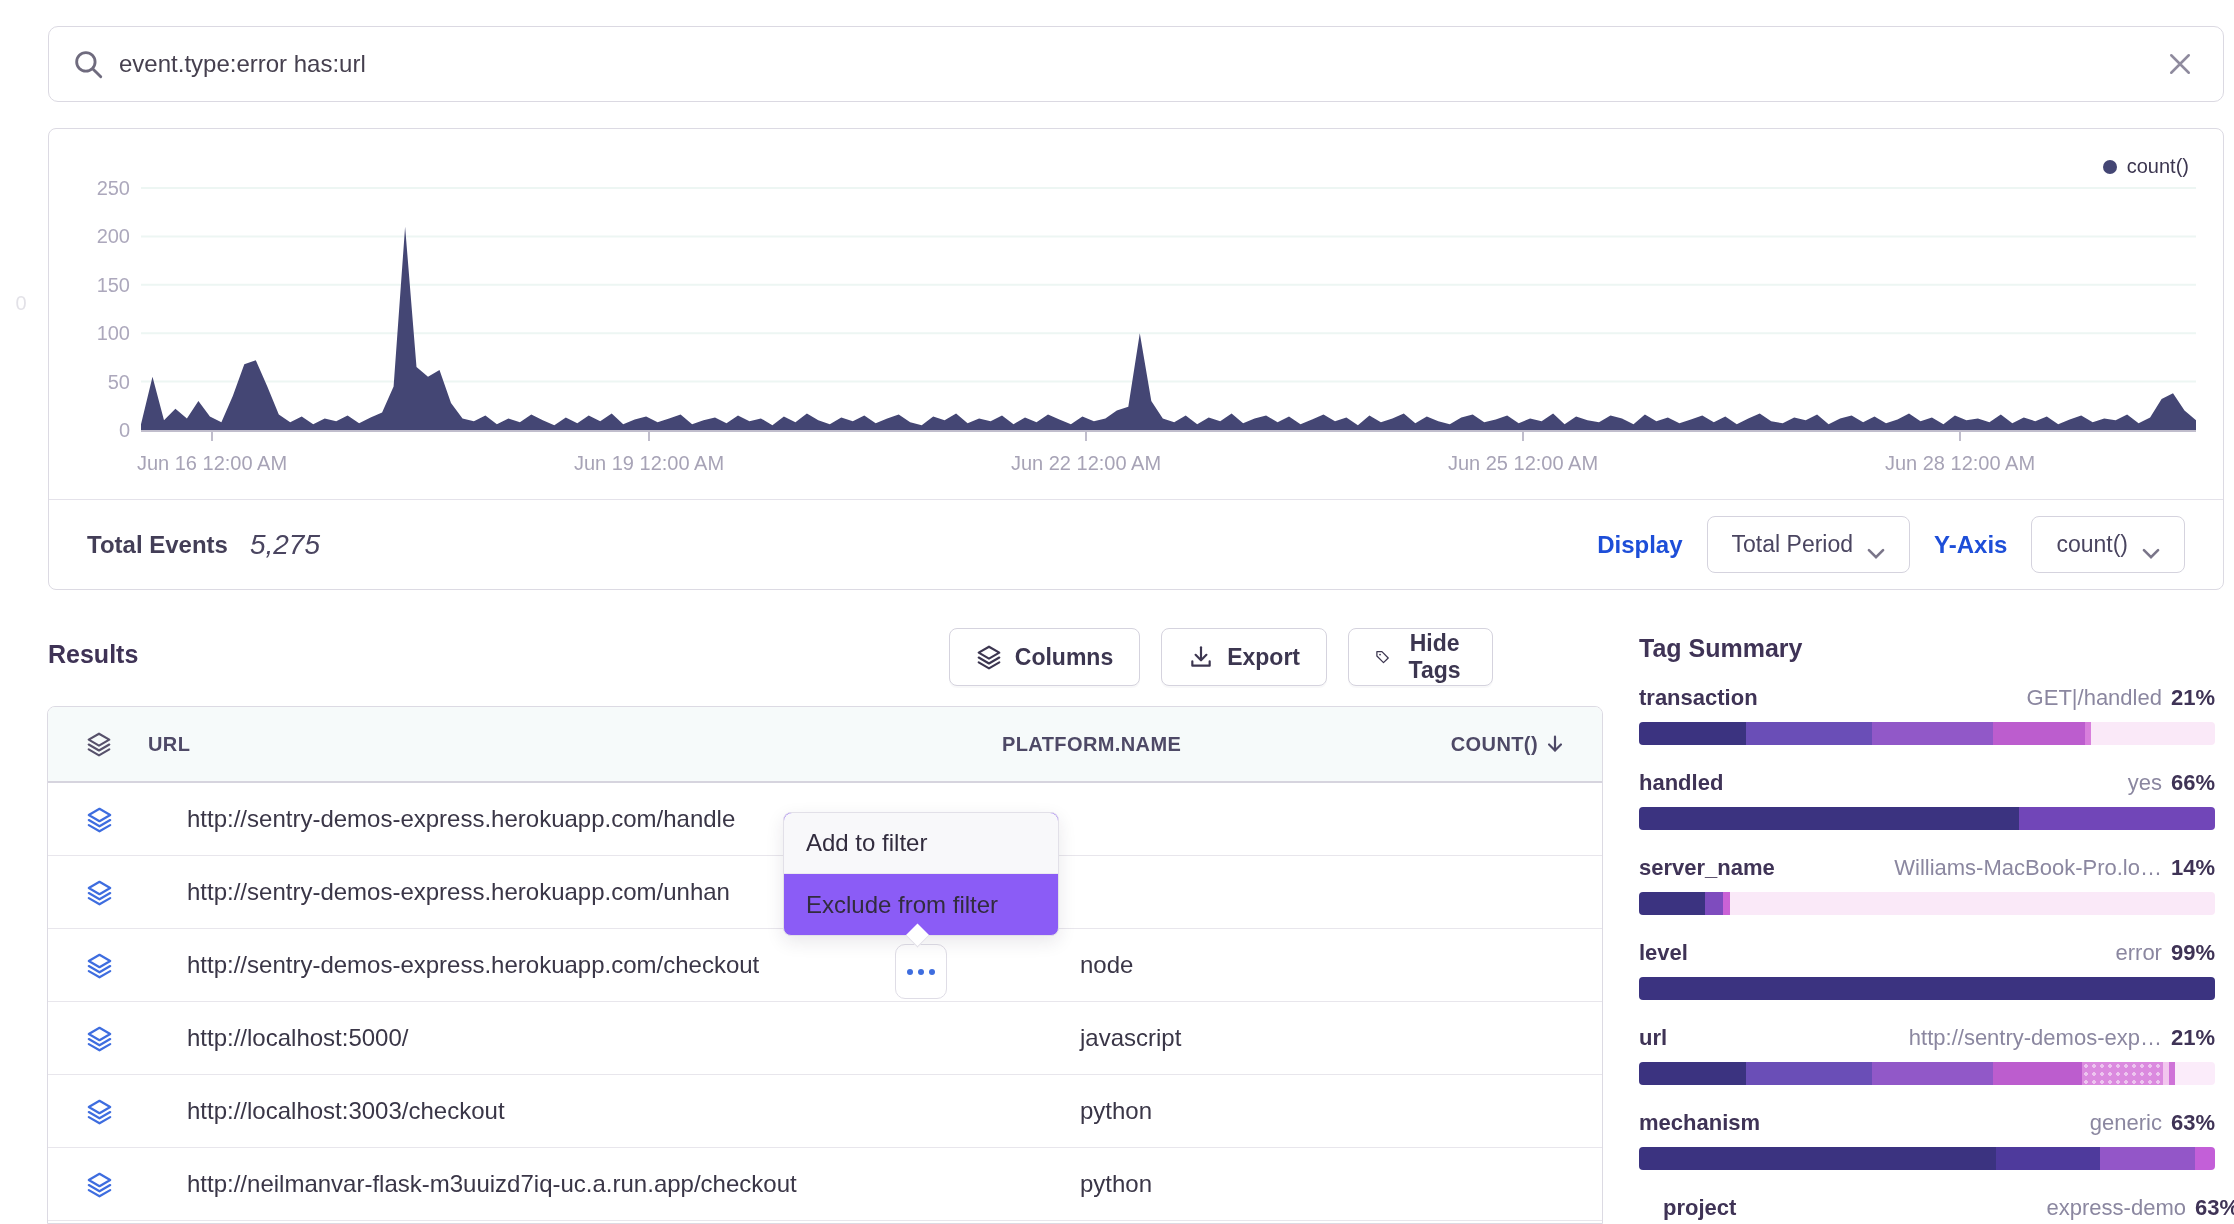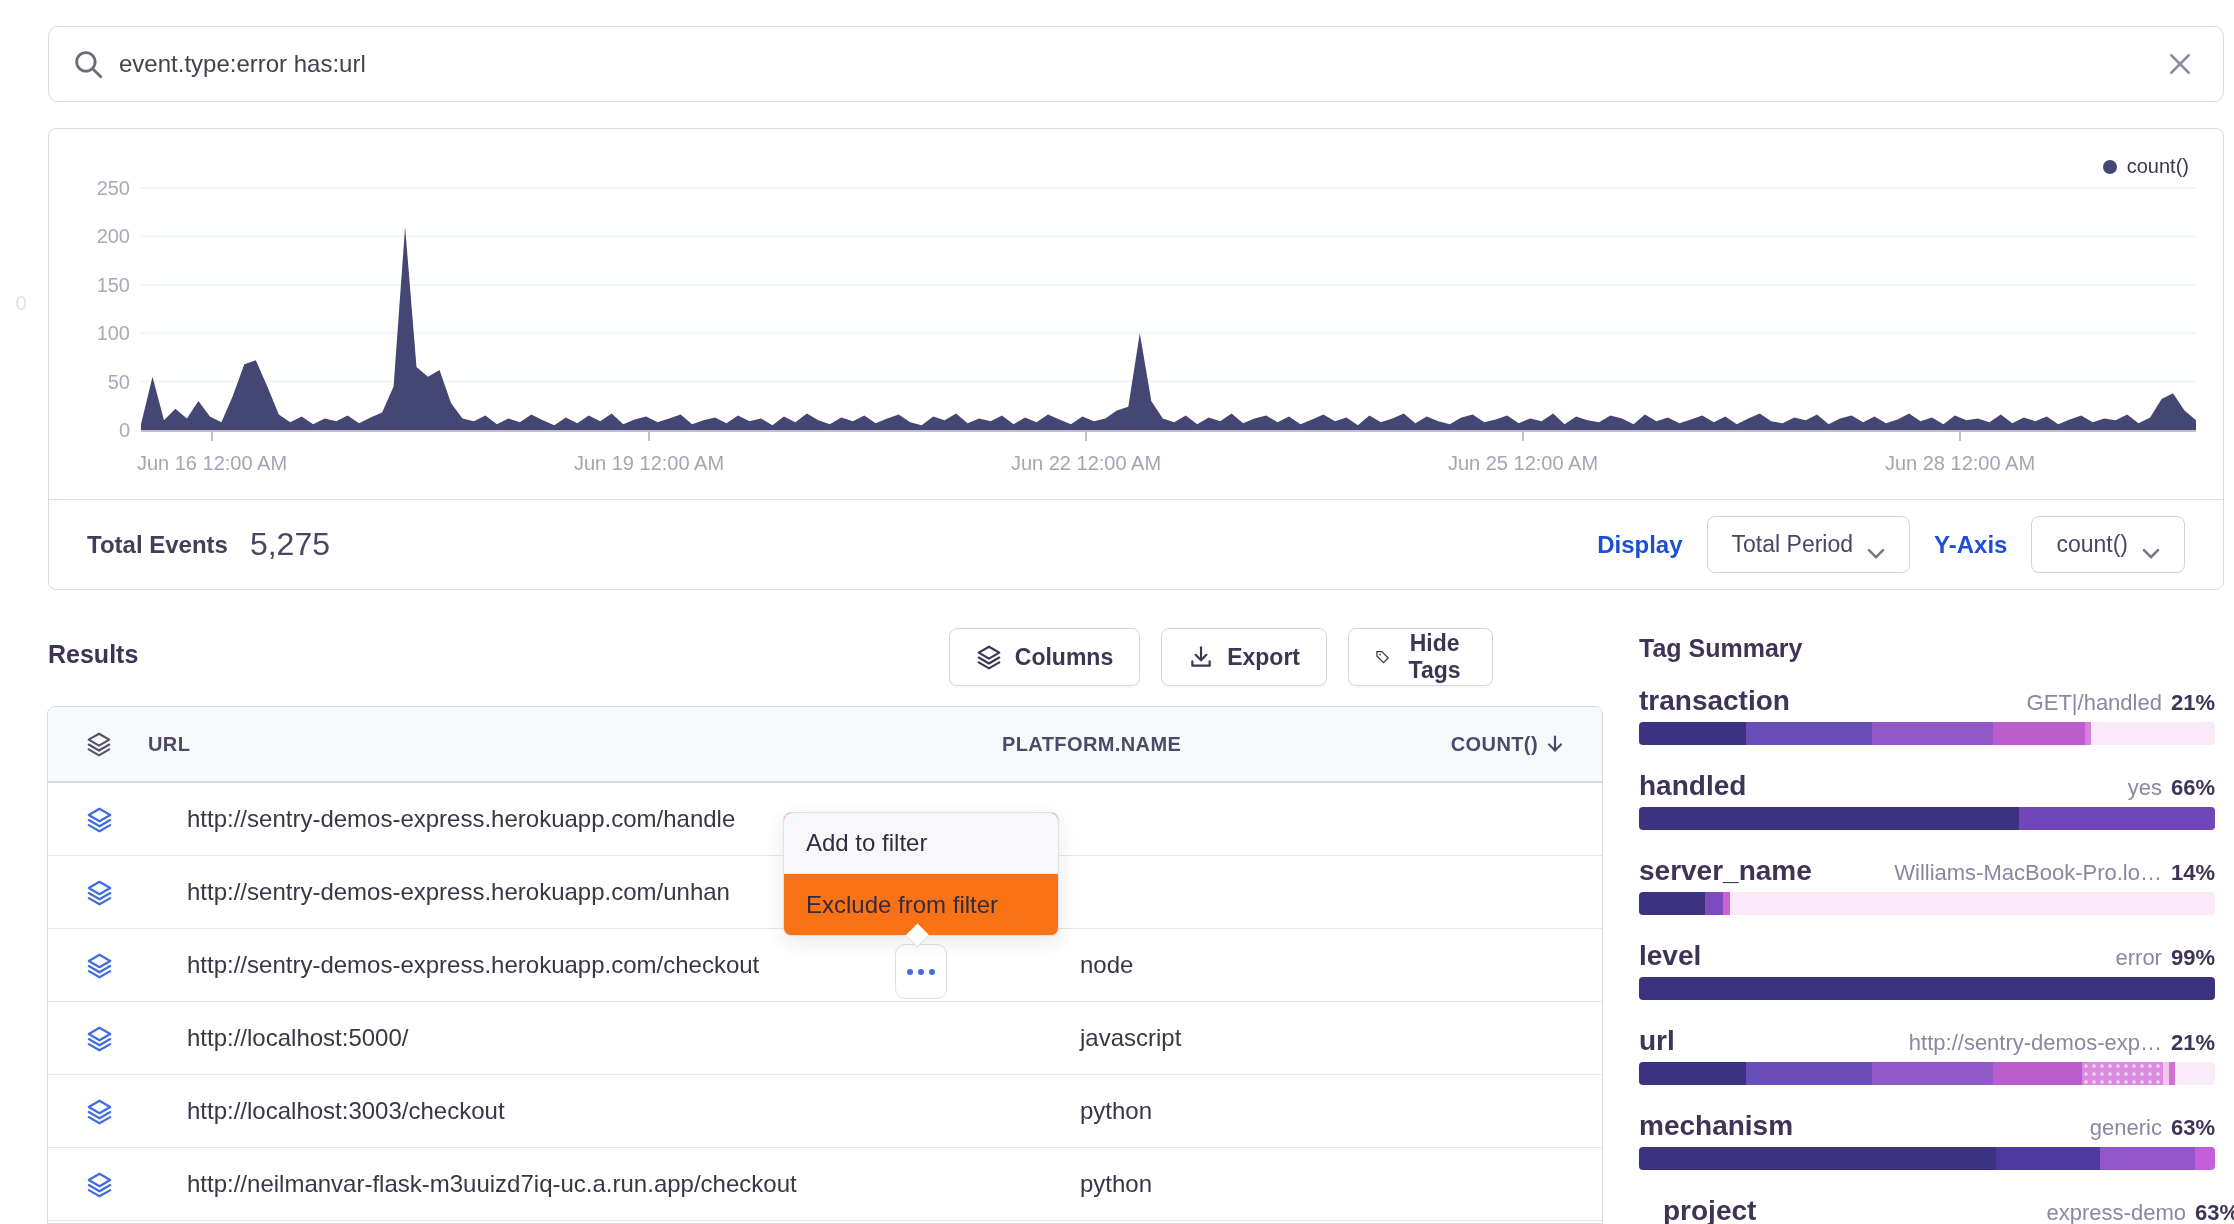--- a/index.html
+++ b/index.html
@@ -18,21 +18,21 @@
   
   #chart-panel { left:48px; top:128px; width:2176px; height:462px; border:1px solid #DCDAE3;
     border-radius:8px; background:#fff; }
   #chart-legend { position:absolute; top:26px; right:34px; display:flex; align-items:center; gap:10px; }
   #chart-legend .dot { width:14px; height:14px; border-radius:50%; background:#444674; }
   #chart-legend .lbl { font-size:20px; color:#3C3650; }
   #chart-svg { position:absolute; left:0; top:0; }
   #chart-footer { position:absolute; left:0; right:0; top:370px; bottom:0; border-top:1px solid #E4E2EA;
     display:flex; align-items:center; padding:0 38px; }
   .tot-lbl { font-weight:bold; font-size:24px; color:#433E57; }
-  .tot-val { font-size:32px; color:#4A4560; margin-left:22px; }
+  .tot-val { font-size:28px; color:#4A4560; margin-left:22px;font-style:italic; }
   #footer-right { margin-left:auto; display:flex; align-items:center; gap:24px; }
   .dd-label { font-weight:bold; font-size:24px; color:#1d4ed8; }
   .dd-btn { height:57px; border:1px solid #D5D3DE; border-radius:8px; background:#fff;
     display:flex; align-items:center; gap:14px; padding:0 24px; font-size:23px; color:#4A4560; cursor:pointer; }
   .dd-btn .chev { width:18px; height:12px; color:#7A7589; }
 
   
   #sidebar-peek { left:10px; top:290px; width:22px; height:26px; font-size:20px; color:#CBC9D4;
     opacity:.55; display:flex; align-items:center; justify-content:center; }
 
@@ -57,33 +57,33 @@
   .cell-url { white-space:nowrap; overflow:hidden; padding-right:10px; }
   .cell-count { text-align:right; padding-right:38px; }
 
   
   #cell-action-btn { left:895px; top:944px; width:52px; height:55px; border:1px solid #DFDDE6;
     border-radius:10px; background:#fff; display:flex; align-items:center; justify-content:center;
     gap:5px; cursor:pointer; }
   #cell-action-btn i { width:6px; height:6px; border-radius:50%; background:#3E6DDF; }
 
   
-  #context-menu { left:783px; top:812px; width:276px; background:#f97316; border:1px solid #E2E0E8;
+  #context-menu { left:783px; top:812px; width:276px; background:#8b5cf6; border:1px solid #E2E0E8;
     border-radius:8px; box-shadow:0 6px 18px rgba(40,30,60,.10); z-index:5; }
   .menu-item { height:61px; display:flex; align-items:center; padding:0 22px; font-size:24px;
     color:#322C3E; cursor:pointer; }
   .menu-item:first-child { border-bottom:1px solid #ECEAF0; background:#F8F8FA; border-radius:8px 8px 0 0; }
   #menu-caret { position:absolute; left:125px; bottom:-9px; width:17px; height:17px; background:#fff;
     transform:rotate(45deg); border-right:1px solid #E2E0E8; border-bottom:1px solid #E2E0E8; }
 
   
   #tag-heading { left:1639px; top:634px; font-size:25px; font-weight:bold; color:#3F3356; }
   .tag-block { position:absolute; left:1639px; width:576px; }
   .tag-head { display:flex; align-items:baseline; height:26px; }
-  .tag-name { font-size:28px; font-weight:bold; color:#3F3356; }
+  .tag-name { font-size:22px; font-weight:bold; color:#3F3356; }
   .tag-right { margin-left:auto; display:flex; align-items:baseline; gap:9px; }
   .tag-value { font-size:22px; color:#8B87A0; }
   .tag-pct { font-size:22px; font-weight:bold; color:#3F3356; }
   .tag-bar { position:absolute; left:0; top:37px; width:576px; height:23px; border-radius:4px;
     overflow:hidden; display:flex; cursor:pointer; }
   .seg { height:100%; }
   .seg.dotted { background-image:radial-gradient(rgba(255,255,255,.5) 1.6px, transparent 2.1px);
     background-size:8px 8px; }
 </style>
 </head>

